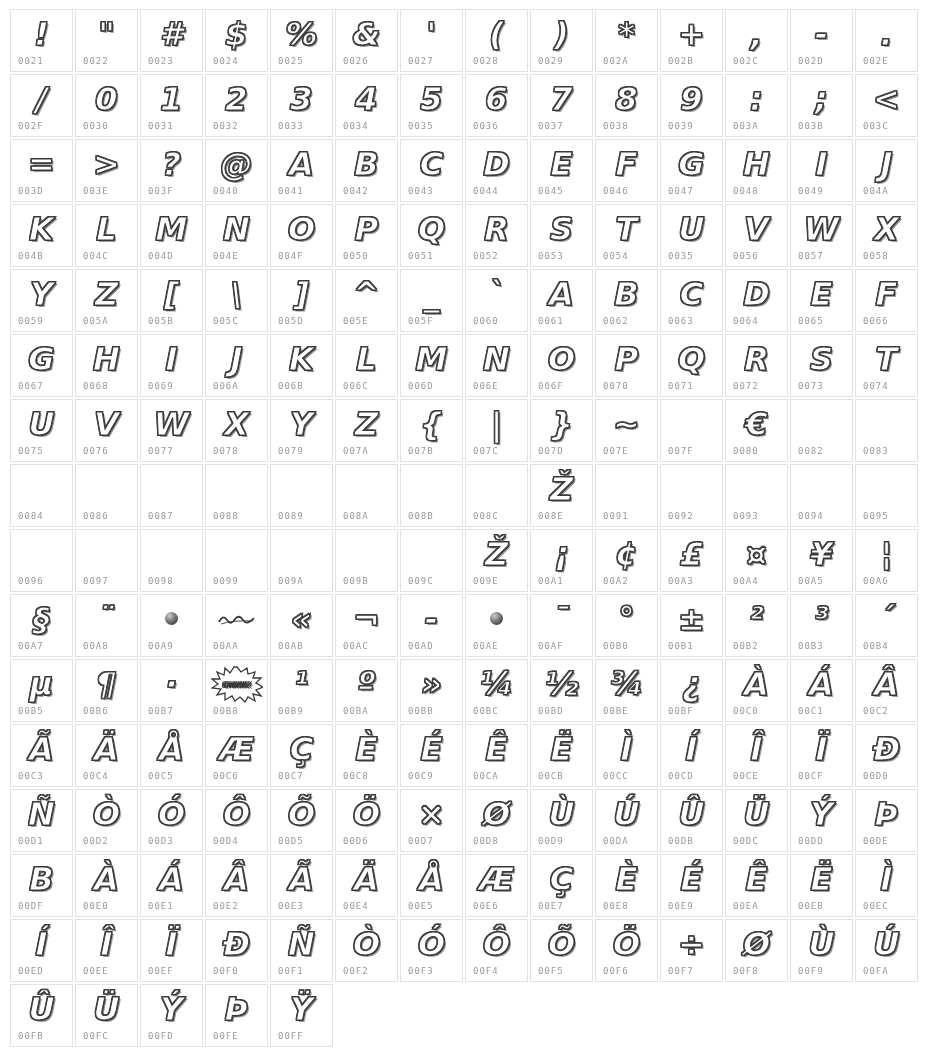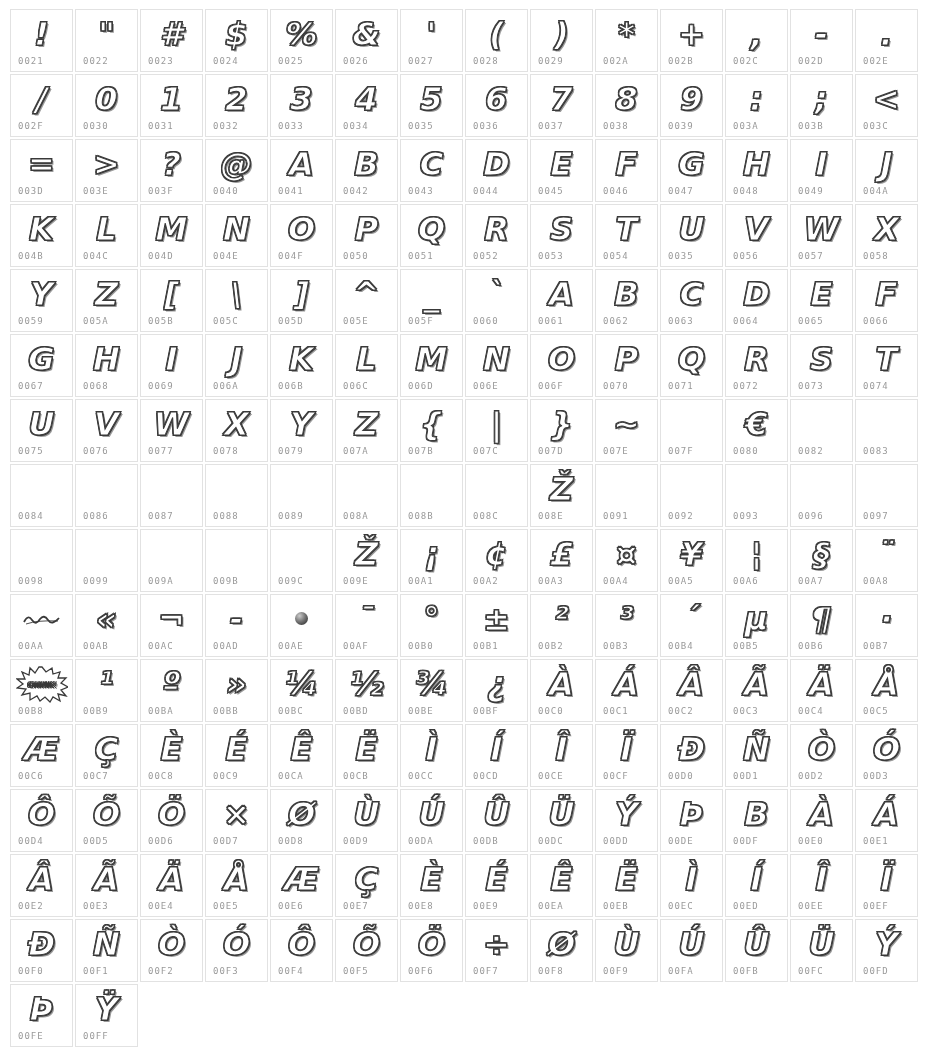--- a/index.html
+++ b/index.html
@@ -611,21 +611,29 @@
   <div class="cell">
     <div class="glyph"></div>
     <div class="code">0092</div>
   </div>
 
   <div class="cell">
     <div class="glyph"></div>
     <div class="code">0093</div>
   </div>
 
-
+  <div class="cell">
+    <div class="glyph"></div>
+    <div class="code">0094</div>
+  </div>
+
+  <div class="cell">
+    <div class="glyph"></div>
+    <div class="code">0095</div>
+  </div>
 
   <div class="cell">
     <div class="glyph"></div>
     <div class="code">0096</div>
   </div>
 
   <div class="cell">
     <div class="glyph"></div>
     <div class="code">0097</div>
   </div>
@@ -695,20 +703,26 @@
   <div class="cell">
     <div class="glyph">§</div>
     <div class="code">00A7</div>
   </div>
 
   <div class="cell">
     <div class="glyph">¨</div>
     <div class="code">00A8</div>
   </div>
 
+  <div class="cell">
+    <div class="glyph">
+        <span class="ball"></span>
+      </div>
+    <div class="code">00A9</div>
+  </div>
 
   <div class="cell">
     <div class="glyph">
         <svg width="40" height="16" viewBox="0 0 40 16">
           <path d="M2 11 Q6 3 10 9 T18 8 Q22 3 26 9 T37 7" fill="none" stroke="#3a3a3a" stroke-width="1.8"></path>
           <path d="M4 13 Q16 9 36 10" fill="none" stroke="#3a3a3a" stroke-width="0.9"></path>
         </svg>
       </div>
     <div class="code">00AA</div>
   </div>

